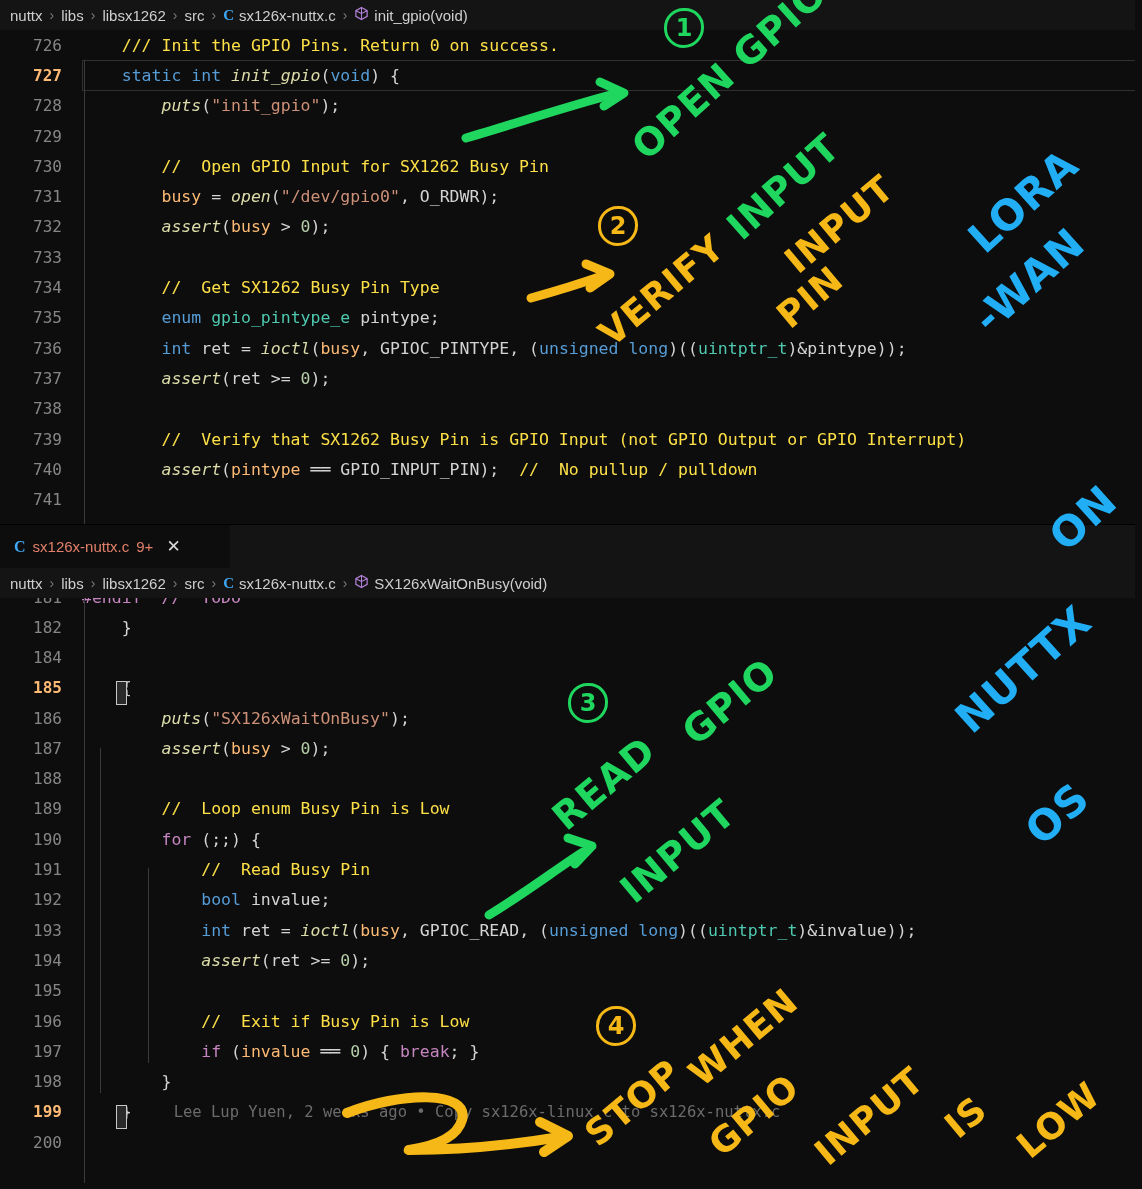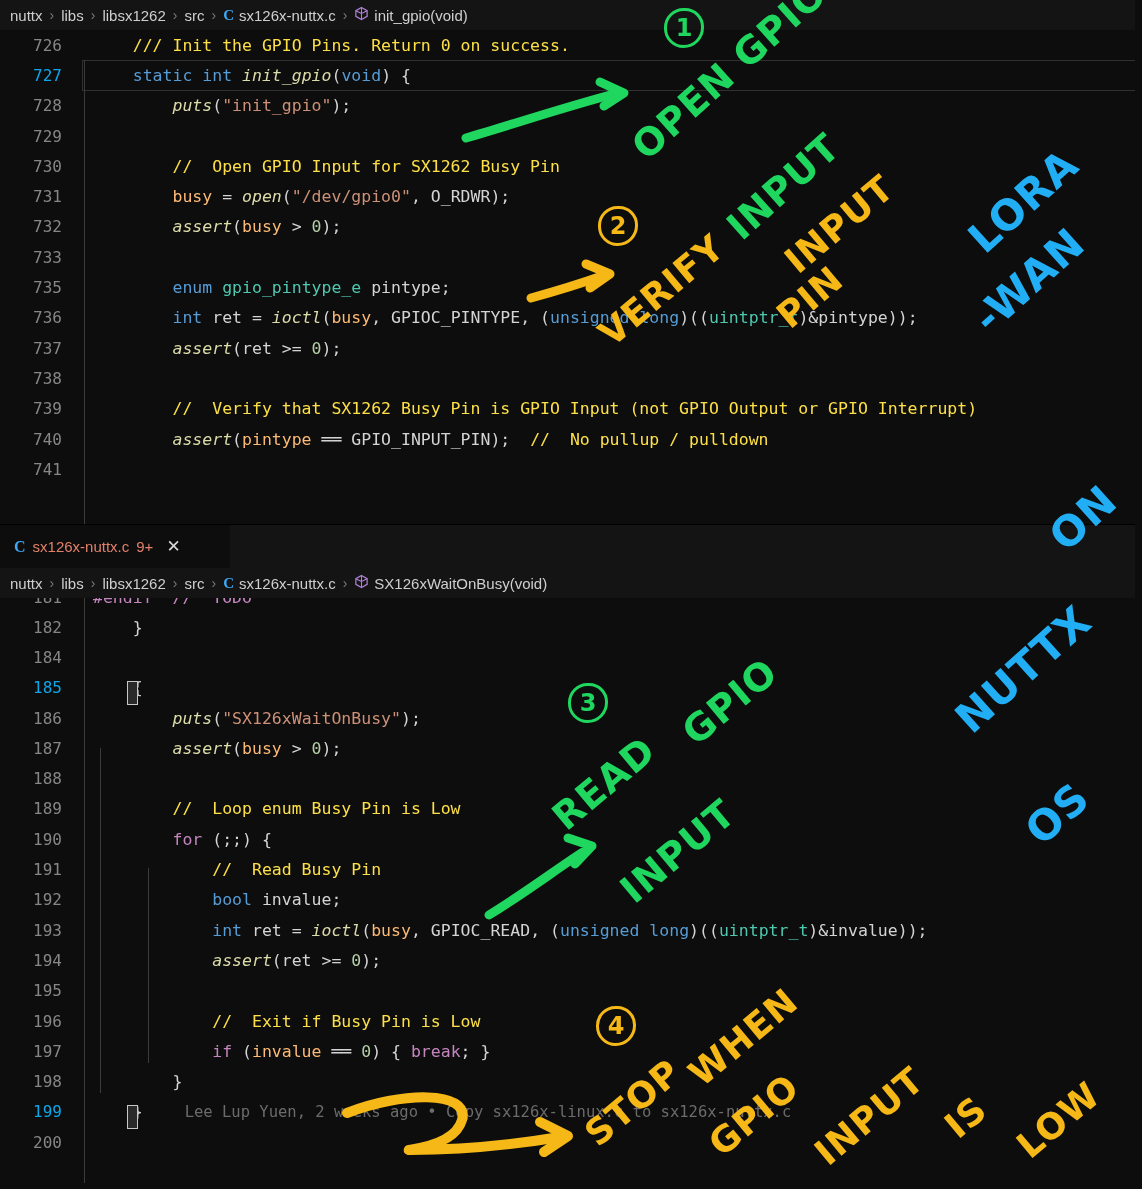--- a/index.html
+++ b/index.html
@@ -31,29 +31,28 @@
   
   .pane { position: relative; background: #0d0d0d; overflow: hidden; }
   .codearea { position: relative; }
   .line {
     height: 30.3px;
     display: flex; align-items: center;
     white-space: pre;
     font-family: "DejaVu Sans Mono", monospace;
     font-size: 16.5px;
     position: relative;
-    gap: 11px;
   }
   .lnum {
     width: 82px; flex: 0 0 82px;
     text-align: right; padding-right: 20px;
     color: #868686; font-size: 16px;
     font-family: "DejaVu Sans Mono", monospace;
   }
-  .lnum.cur { color: #0ea5e9; font-weight: normal; }
+  .lnum.cur { color: #fdba74; font-weight: bold; }
   .ltext { flex: 1 1 auto; color: #d4d4d4; position: relative; }
 
   
   .line.highlight::after {
     content: ""; position: absolute;
     left: 82px; right: 0; top: 0; bottom: 0;
     border: 1px solid #303030; pointer-events: none;
   }
   
   .guide {
@@ -166,20 +165,21 @@
 
     <div class="codearea" id="code-top">
         <div class="line"><span class="lnum">726</span><span class="ltext"><span class="t-com">    /// Init the GPIO Pins. Return 0 on success.</span></span></div>
         <div class="line highlight"><span class="lnum cur">727</span><span class="ltext"><span class="t-kw">    static</span><span class="t-pl"> </span><span class="t-kw">int</span><span class="t-pl"> </span><span class="t-fn">init_gpio</span><span class="t-pl">(</span><span class="t-kw">void</span><span class="t-pl">) {</span></span></div>
         <div class="line"><span class="lnum">728</span><span class="ltext"><span class="t-fn">        puts</span><span class="t-pl">(</span><span class="t-str">"init_gpio"</span><span class="t-pl">);</span></span></div>
         <div class="line"><span class="lnum">729</span><span class="ltext"></span></div>
         <div class="line"><span class="lnum">730</span><span class="ltext"><span class="t-com">        //  Open GPIO Input for SX1262 Busy Pin</span></span></div>
         <div class="line"><span class="lnum">731</span><span class="ltext"><span class="t-var">        busy</span><span class="t-pl"> = </span><span class="t-fn">open</span><span class="t-pl">(</span><span class="t-str">"/dev/gpio0"</span><span class="t-pl">, </span><span class="t-cst">O_RDWR</span><span class="t-pl">);</span></span></div>
         <div class="line"><span class="lnum">732</span><span class="ltext"><span class="t-fn">        assert</span><span class="t-pl">(</span><span class="t-var">busy</span><span class="t-pl"> &gt; </span><span class="t-num">0</span><span class="t-pl">);</span></span></div>
         <div class="line"><span class="lnum">733</span><span class="ltext"></span></div>
+        <div class="line"><span class="lnum">734</span><span class="ltext"><span class="t-com">        //  Get SX1262 Busy Pin Type</span></span></div>
         <div class="line"><span class="lnum">735</span><span class="ltext"><span class="t-kw">        enum</span><span class="t-pl"> </span><span class="t-type">gpio_pintype_e</span><span class="t-pl"> pintype;</span></span></div>
         <div class="line"><span class="lnum">736</span><span class="ltext"><span class="t-kw">        int</span><span class="t-pl"> ret = </span><span class="t-fn">ioctl</span><span class="t-pl">(</span><span class="t-var">busy</span><span class="t-pl">, </span><span class="t-cst">GPIOC_PINTYPE</span><span class="t-pl">, (</span><span class="t-kw">unsigned long</span><span class="t-pl">)((</span><span class="t-type">uintptr_t</span><span class="t-pl">)&amp;pintype));</span></span></div>
         <div class="line"><span class="lnum">737</span><span class="ltext"><span class="t-fn">        assert</span><span class="t-pl">(ret &gt;= </span><span class="t-num">0</span><span class="t-pl">);</span></span></div>
         <div class="line"><span class="lnum">738</span><span class="ltext"></span></div>
         <div class="line"><span class="lnum">739</span><span class="ltext"><span class="t-com">        //  Verify that SX1262 Busy Pin is GPIO Input (not GPIO Output or GPIO Interrupt)</span></span></div>
         <div class="line"><span class="lnum">740</span><span class="ltext"><span class="t-fn">        assert</span><span class="t-pl">(</span><span class="t-var">pintype</span><span class="t-pl"> ══ </span><span class="t-cst">GPIO_INPUT_PIN</span><span class="t-pl">);  </span><span class="t-com">//  No pullup / pulldown</span></span></div>
         <div class="line"><span class="lnum">741</span><span class="ltext"></span></div>
       </div>
   <div class="guide" style="left: 84px; top: 60px; height: 464px; bottom: auto;"></div>
     </div>

